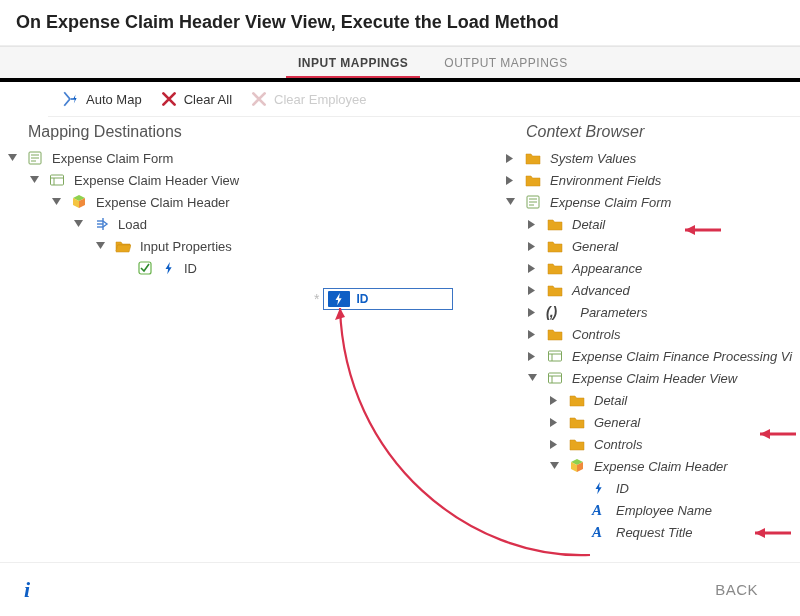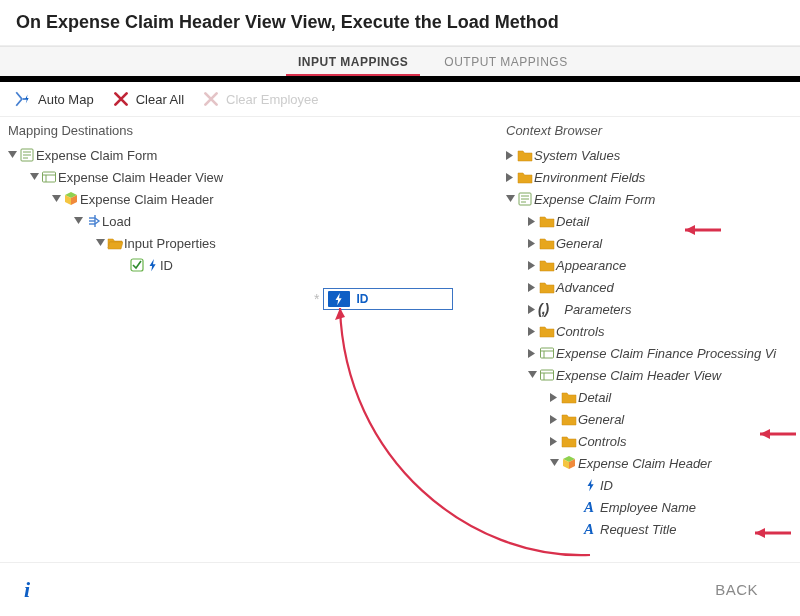--- a/index.html
+++ b/index.html
@@ -1,32 +1,32 @@
 <!DOCTYPE html>
 <html><head>
 <meta charset="utf-8">
 <style>
   * { box-sizing: border-box; margin: 0; padding: 0; font-family: "Segoe UI", Arial, sans-serif; }
   body { background: #fff; color: #333; font-size: 13px; width: 800px; height: 616px; overflow: hidden; position: relative; }
   .header { padding: 12px 16px; font-weight: 600; font-size: 18px; color: #222; border-bottom: 1px solid #eee; }
-  .tabstrip { background: #f6f6f6; border-top: 1px solid #e5e5e5; border-bottom: 6px solid #000000; height: 36px; display: flex; align-items: stretch; padding-left: 280px; }
+  .tabstrip { background: #f6f6f6; border-top: 1px solid #e5e5e5; border-bottom: 4px solid #000000; height: 36px; display: flex; align-items: stretch; padding-left: 280px; }
   .tab { display: flex; align-items: center; padding: 0 18px; font-size: 12px; letter-spacing: 0.5px; color: #888; cursor: pointer; position: relative; }
   .tab.active { color: #444; font-weight: 600; }
   .tab.active::after { content:""; position:absolute; left:6px; right:6px; bottom:0; height:2px; background:#d9304c; }
-  .toolbar { display:flex; align-items:center; gap:18px; padding: 8px 14px; border-bottom:1px solid #eee; }
+  .toolbar { display:flex; align-items:center; gap:18px; padding: 8px 14px; border-bottom:1px solid #eee;margin-left:48px; }
   .tb-btn { display:flex; align-items:center; gap:6px; font-size:13px; color:#333; cursor:pointer; }
   .tb-btn.disabled { color:#ccc; cursor:default; }
   .ico { width:18px; height:18px; display:inline-flex; align-items:center; justify-content:center; }
   .columns { display:flex; height: calc(616px - 42px - 36px - 34px - 54px); }
-  .colhead { font-size:13px; color:#555; padding:6px 8px; }
+  .colhead { font-size:16px; color:#555; padding:6px 28px; }
   .leftcol { width: 498px; display:flex; flex-direction:column; overflow:auto; }
   .rightcol { width: 302px; display:flex; flex-direction:column; overflow:auto;font-style:italic; }
   ul.tree { list-style:none; padding-left:0; }
   ul.tree ul { list-style:none; padding-left:22px; }
-  .node { display:flex; align-items:center; gap:0; padding:2px 0; min-height:22px; white-space:nowrap; }
+  .node { display:flex; align-items:center; gap:8px; padding:2px 0; min-height:22px; white-space:nowrap; }
   .expander { width:12px; height:12px; display:inline-flex; align-items:center; justify-content:center; cursor:pointer; color:#6b6b6b; }
   .expander svg { width:9px; height:9px; }
   .expander.none { visibility:hidden; }
   .lbl { color:#444; font-size:13px; }
   .id-field { display:flex; align-items:center; gap:6px; border:1px solid #3a74c4; background:#fff; height:22px; padding:0 4px; min-width:130px; }
   .id-field .bolt { background:#0f5fc5; color:#fff; width:22px; height:16px; display:inline-flex; align-items:center; justify-content:center; border-radius:1px; }
   .id-field .txt { color:#0f5fc5; font-weight:600; font-size:12px; }
   .req-star { color:#bbb; font-size:14px; padding:0 4px; }
   .footer { position:absolute; left:0; right:0; bottom:0; height:54px; border-top:1px solid #eee; display:flex; align-items:center; justify-content:space-between; padding:0 24px; background:#fff; }
   .info-i { font-family: Georgia, serif; font-style: italic; font-size:22px; color:#0f5fc5; font-weight:bold; }

